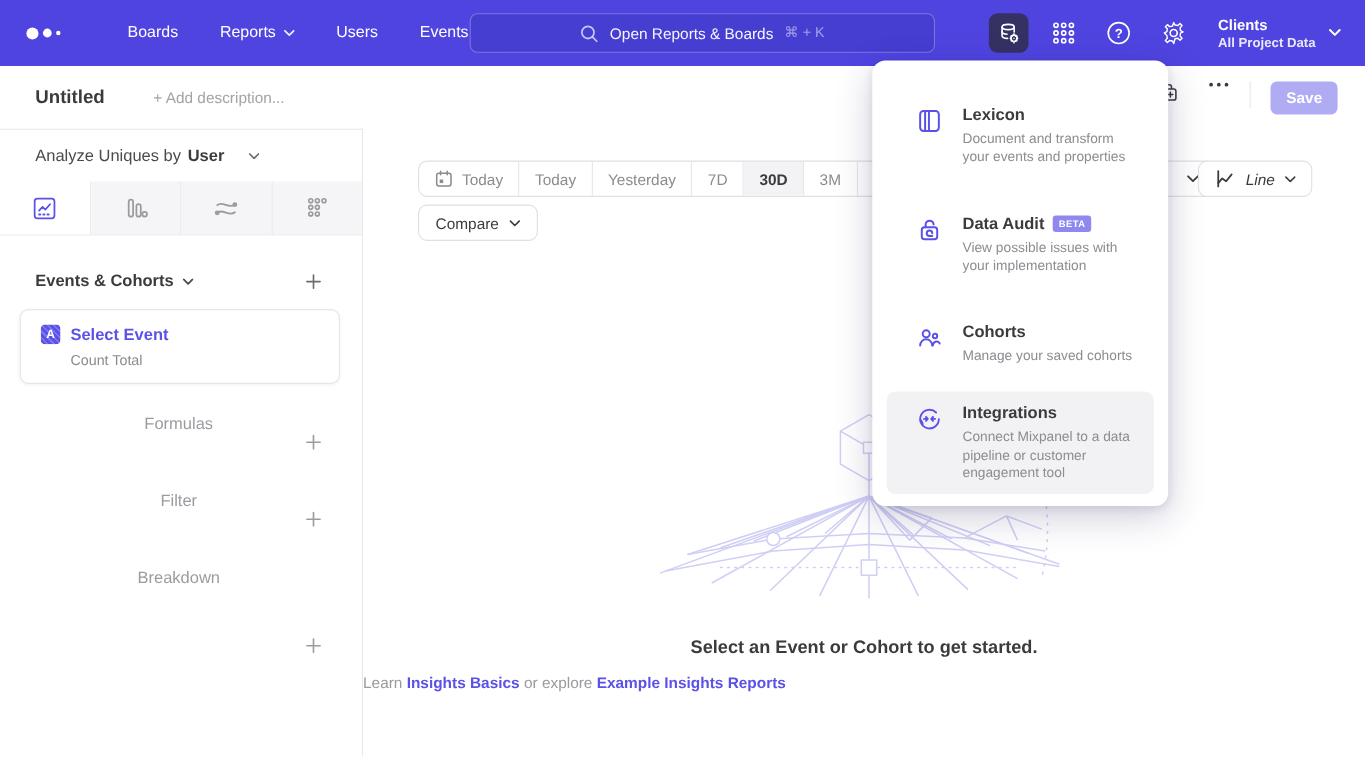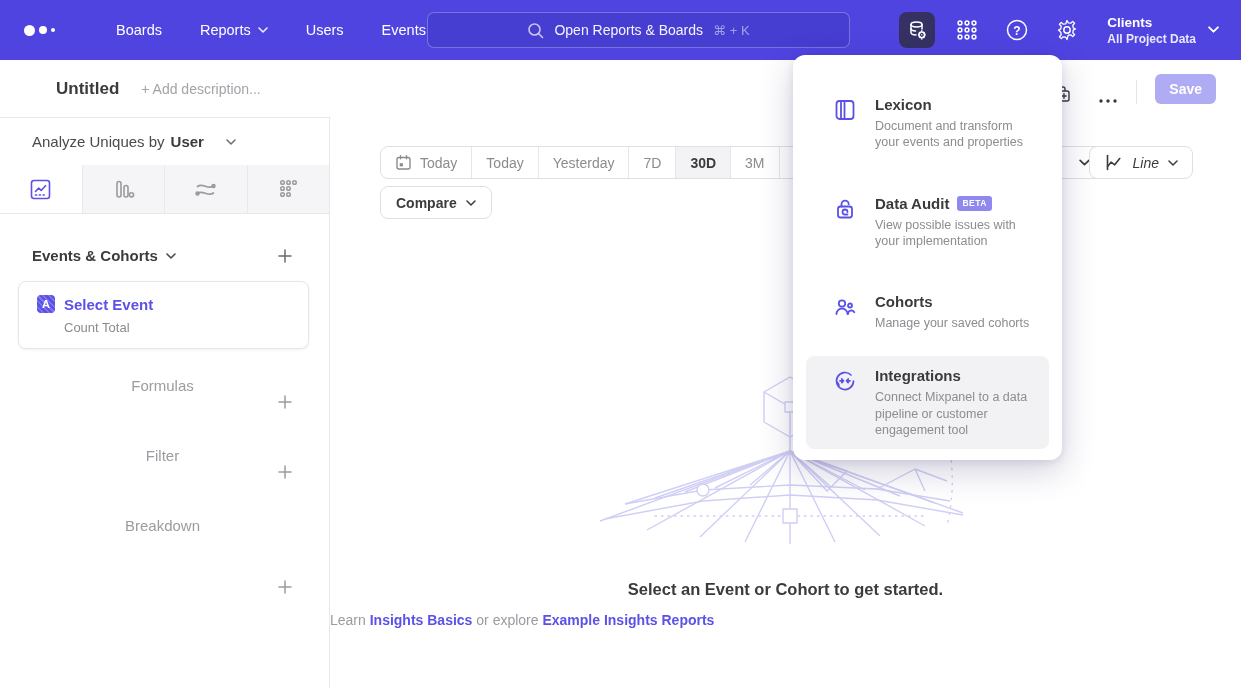--- a/index.html
+++ b/index.html
@@ -23,24 +23,24 @@
 
   .nav-right { margin-left:auto; display:flex; align-items:center; gap:14px; padding-right:22px; }
   .icon-btn { width:36px; height:36px; border-radius:8px; display:flex; align-items:center; justify-content:center; cursor:pointer; }
   .icon-btn.active { background:#353163; }
   .account { display:flex; align-items:center; gap:12px; margin-left:8px; cursor:pointer; }
   .account .org { color:#fff; font-size:13.5px; font-weight:700; line-height:1.3; }
   .account .proj { color:rgba(255,255,255,.88); font-size:12px; font-weight:700; }
   .account svg { color:#fff; }
 
   
-  .report-header { height:57px; display:flex; align-items:center; padding:0 25px 0 56px; background:#fff; }
+  .report-header { height:57px; display:flex; align-items:center; padding:0 25px 0 32px; background:#fff;gap:22px; }
   .report-title { font-size:17px; font-weight:700; color:#3b3b3b; cursor:text; }
   .report-desc { font-size:14px; color:#a3a3a8; margin-left:22px; cursor:text; }
-  .header-actions { margin-left:auto; display:flex; align-items:flex-end; }
+  .header-actions { margin-left:auto; display:flex; align-items:flex-start; }
   .h-icon { color:#3b3b3b; display:flex; align-items:center; cursor:pointer; }
   .h-dots { margin-left:26px; }
   .h-divider { width:1px; height:24px; background:#e5e5e8; margin:0 18px; }
   .save-btn { background:#b0acf4; color:#fff; font-size:14px; font-weight:600; border:none; border-radius:6px; padding:7px 14px; cursor:default; }
 
   
   .body-row { display:flex; height:571px; }
   .sidebar { width:330px; border-top:1px solid #e8e8ea; border-right:1px solid #e8e8ea; background:#fff; flex-shrink:0; }
   .content { flex:1; position:relative; background:#fff; }
 
@@ -65,21 +65,21 @@
   .side-section .lbl { font-size:15px; color:#9b9ba1; font-weight:500; }
   .ss-formulas { margin-top:28px; }
   .ss-filter { margin-top:50px; }
   .ss-breakdown { margin-top:50px;gap:45px; }
 
   
   .seg-control { position:absolute; left:50px; top:29px; width:660px; height:33px; background:#fff; border:1px solid #e0e0e4; border-radius:8px; display:flex; overflow:hidden; }
   .seg { display:flex; align-items:center; justify-content:center; gap:8px; font-size:14px; color:#8b8b90; border-right:1px solid #e6e6ea; padding:0 14px; cursor:pointer; white-space:nowrap; }
   .seg.active { background:#f3f3f5; color:#3b3b3b; font-weight:600; }
   .seg.filler { flex:1; border-right:none; cursor:default; }
-  .compare-btn { position:absolute; left:50px; top:69px; height:33px; border:1px solid #e0e0e4; background:#fff; border-radius:8px; display:flex; align-items:center; gap:9px; padding:0 15px; font-size:14px; color:#3b3b3b; font-weight:700; cursor:pointer; }
+  .compare-btn { position:absolute; left:50px; top:69px; height:33px; border:1px solid #e0e0e4; background:#fff; border-radius:8px; display:flex; align-items:center; gap:9px; padding:0 15px; font-size:14px; color:#3b3b3b; font-weight:400; cursor:pointer; }
   .hidden-dd { position:absolute; left:630px; top:29px; width:145px; height:33px; border:1px solid #e0e0e4; background:#fff; border-radius:8px; display:flex; align-items:center; justify-content:flex-end; padding-right:14px; color:#3b3b3b; cursor:pointer; }
   .line-btn { position:absolute; right:48px; top:29px; height:33px; border:1px solid #e0e0e4; background:#fff; border-radius:8px; display:flex; align-items:center; gap:9px; padding:0 14px; font-size:14px; color:#3b3b3b; font-weight:500; cursor:pointer;font-style:italic; }
 
   
   .illustration { position:absolute; left:265px; top:256px; }
   .empty-title { position:absolute; top:463px; left:0; width:911px; text-align:center; font-size:16.5px; font-weight:700; color:#3b3b3b; }
   .empty-links { position:absolute; top:495px; left:0; width:911px; text-align:left; font-size:14px; color:#9a9aa0; }
   .empty-links a { color:#5b51e8; font-weight:600; text-decoration:none; cursor:pointer; }
 
   

